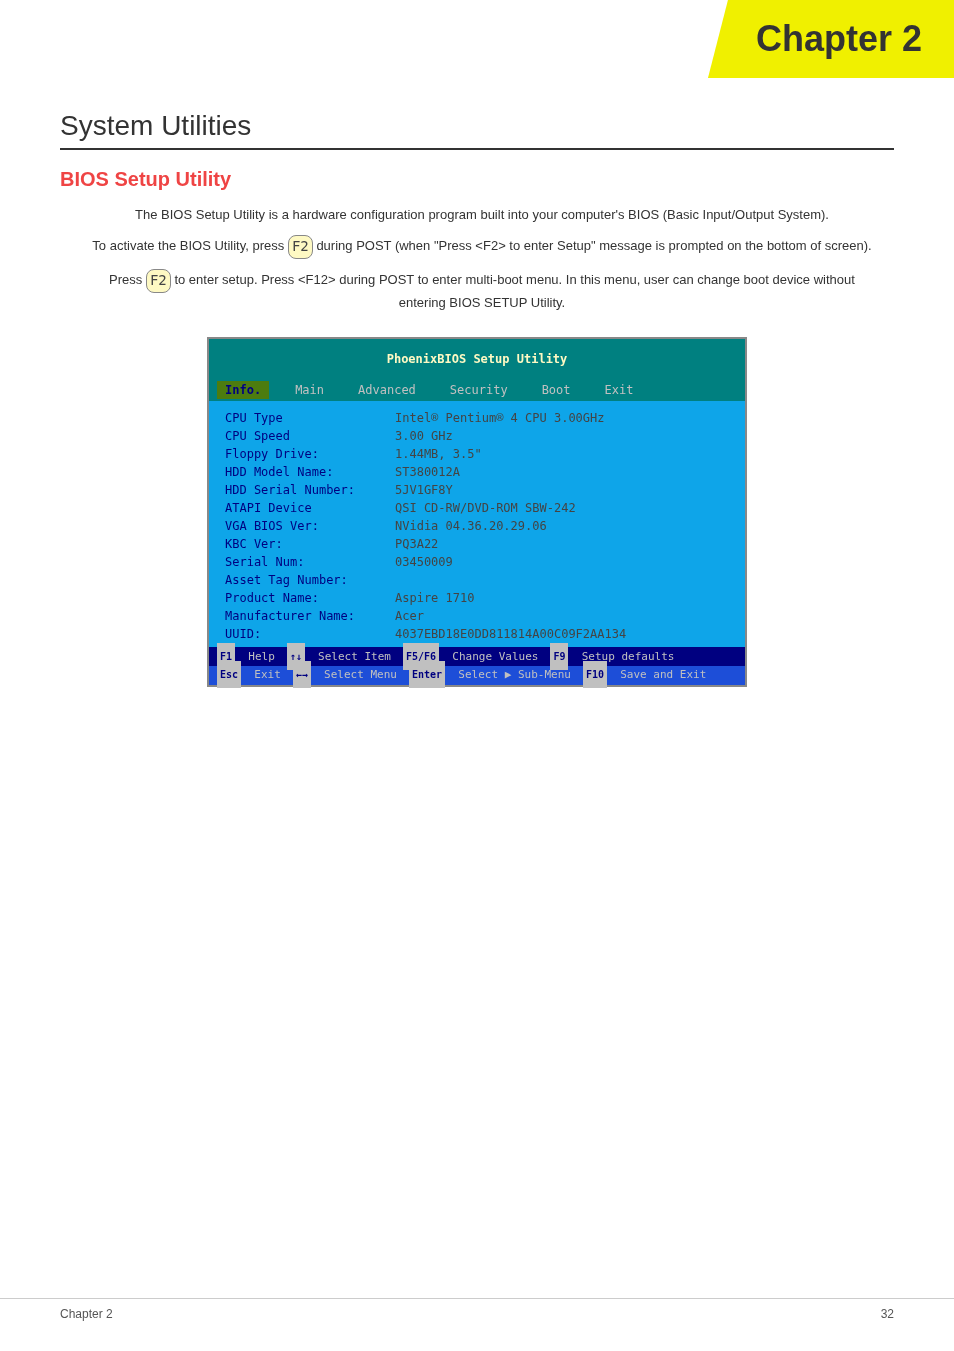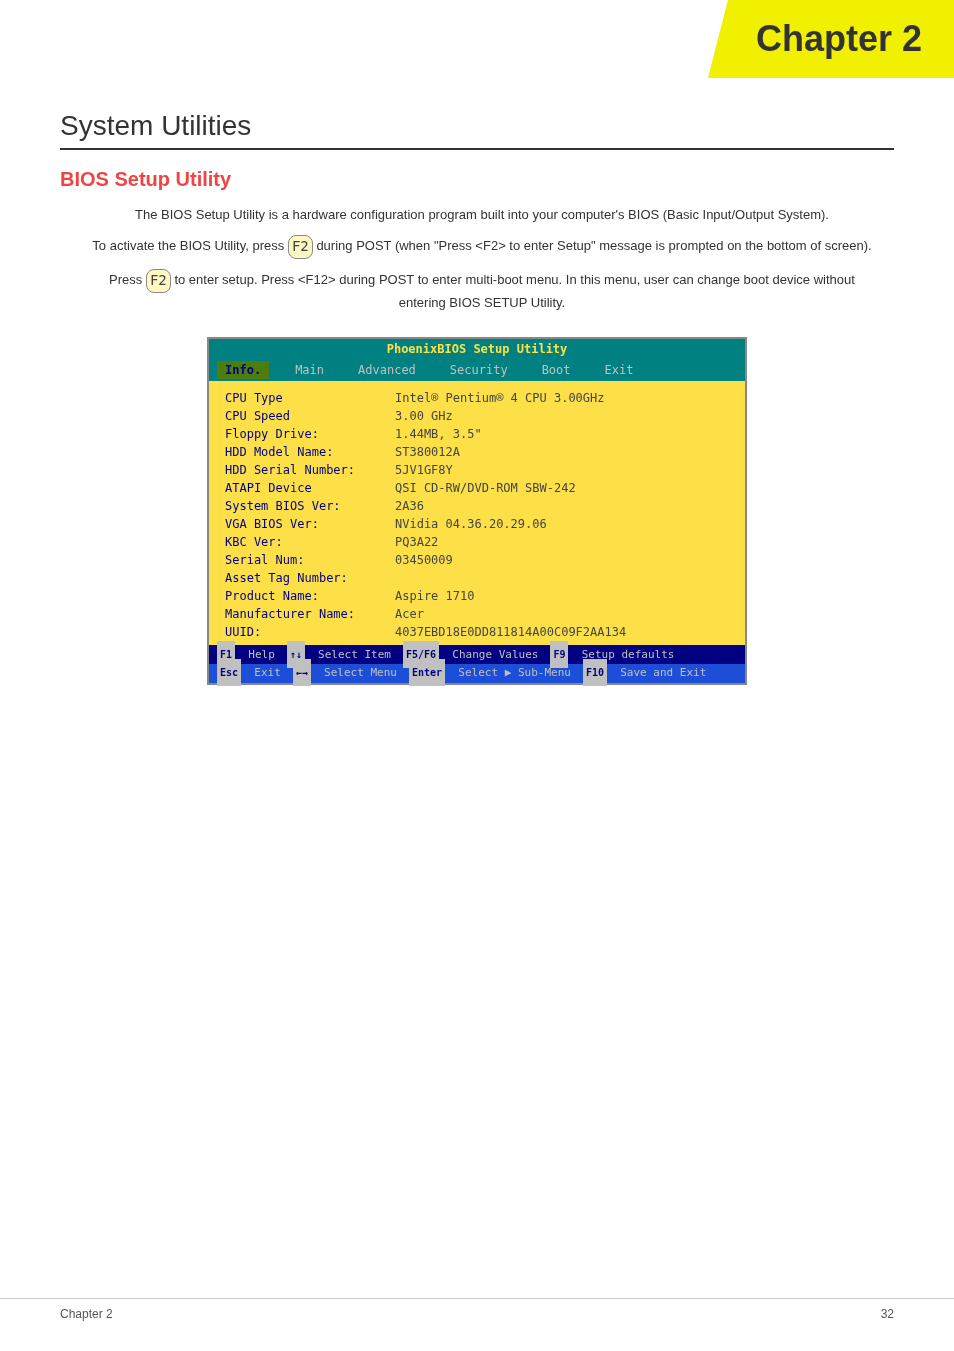--- a/index.html
+++ b/index.html
@@ -70,23 +70,23 @@
       margin: 24px auto;
       width: 540px;
       border: 2px solid #888;
       background: #c0c0c0;
       font-family: monospace;
       font-size: 12px;
     }
 
     .bios-title-bar {
       background: #008080;
-      color: #fde047;
+      color: #fef9c3;
       text-align: center;
-      padding: 3px 0;
+      padding: 13px 0;
       font-size: 12px;
       font-weight: bold;
     }
 
     .bios-nav {
       display: flex;
       background: #008080;
       color: #c0c0c0;
       padding: 2px 8px;
       gap: 18px;
@@ -99,21 +99,21 @@
       color: #c0c0c0;
     }
 
     .bios-nav-item.active {
       background: #4d7c0f;
       color: #000080;
       font-weight: bold;
     }
 
     .bios-body {
-      background: #fde047;
+      background: #0ea5e9;
       padding: 8px 3px 4px 16px;
     }
 
     .bios-row {
       display: flex;
       padding: 2px 0;
       font-size: 12px;
     }
 
     .bios-label {
@@ -235,24 +235,20 @@
       </div>
       <div class="bios-row">
         <span class="bios-label">HDD Serial Number:</span>
         <span class="bios-value">5JV1GF8Y</span>
       </div>
       <div class="bios-row">
         <span class="bios-label">ATAPI Device</span>
         <span class="bios-value">QSI CD-RW/DVD-ROM SBW-242</span>
       </div>
       <div class="bios-row">
-        <span class="bios-label">System BIOS Ver:</span>
-        <span class="bios-value">2A36</span>
-      </div>
-      <div class="bios-row">
         <span class="bios-label">VGA BIOS Ver:</span>
         <span class="bios-value">NVidia 04.36.20.29.06</span>
       </div>
       <div class="bios-row">
         <span class="bios-label">KBC Ver:</span>
         <span class="bios-value">PQ3A22</span>
       </div>
       <div class="bios-row">
         <span class="bios-label">Serial Num:</span>
         <span class="bios-value">03450009</span>

